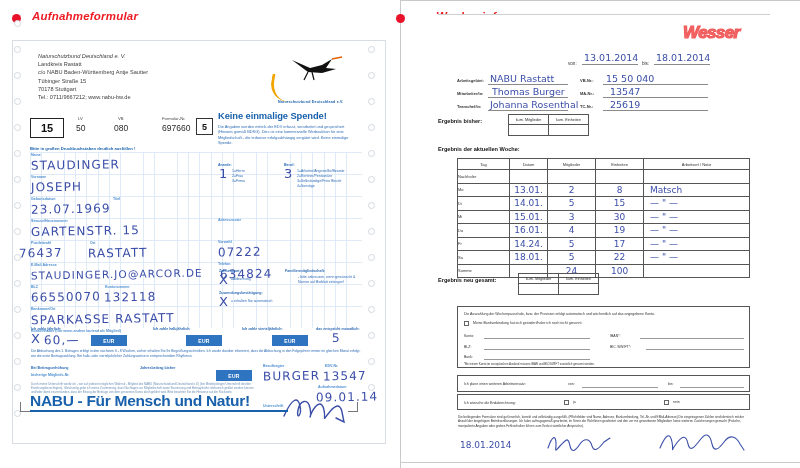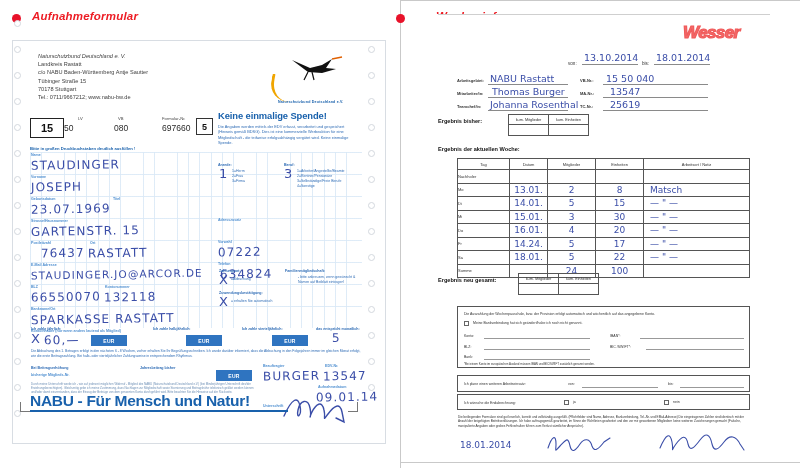--- a/index.html
+++ b/index.html
@@ -196,21 +196,21 @@
         <path d="M20 16 L16 24 M24 16 L26 24" stroke="#111" stroke-width="1.2" fill="none"></path>
         <path d="M44 3 L54 1" stroke="#e06000" stroke-width="1.4"></path>
       </svg>
       <div class="nabu-swoosh"></div>
       <div class="nabu-sub">Naturschutzbund Deutschland e.V.</div>
     </div>
 
     <div class="numrow">
       <div class="numbox">15</div>
       <div class="numlbl" style="left:48px;top:0">LV</div>
-      <div class="numval" style="left:34px;top:7px">50</div>
+      <div class="numval" style="left:46px;top:7px">50</div>
       <div class="numlbl" style="left:88px;top:0">VB</div>
       <div class="numval" style="left:84px;top:7px">080</div>
       <div class="numlbl" style="left:132px;top:0">Formular-Nr.</div>
       <div class="numval" style="left:132px;top:7px">697660</div>
     </div>
 
     <div class="five-box">5</div>
     <div class="blue-note">
       <h4>Keine einmalige Spende!</h4>
       <p>Die Angaben werden mittels der EDV erfasst, verarbeitet und gespeichert (Hinweis gemäß BDSG). Dies ist eine kommerzielle Werbeaktion für eine Mitgliedschaft - die teilweise erfolgsabhängig vergütet wird. Keine einmalige Spende.</p>
@@ -234,21 +234,21 @@
     <div class="hw" style="left:31px;top:180px">JOSEPH</div>
 
     <div class="fieldlbl" style="left:31px;top:197px">Geburtsdatum</div>
     <div class="hw" style="left:31px;top:202px">23.07.1969</div>
     <div class="fieldlbl" style="left:113px;top:197px">Titel</div>
 
     <div class="fieldlbl" style="left:31px;top:219px">Strasse/Hausnummer</div>
     <div class="hw" style="left:31px;top:224px">GARTENSTR. 15</div>
 
     <div class="fieldlbl" style="left:31px;top:241px">Postleitzahl</div>
-    <div class="hw" style="left:41px;top:246px">76437</div>
+    <div class="hw" style="left:19px;top:246px">76437</div>
     <div class="fieldlbl" style="left:90px;top:241px">Ort</div>
     <div class="hw" style="left:88px;top:246px">RASTATT</div>
 
     <div class="fieldlbl" style="left:31px;top:263px">E-Mail Adresse</div>
     <div class="hw sm" style="left:31px;top:268px">STAUDINGER.JO@ARCOR.DE</div>
 
     <div class="fieldlbl" style="left:31px;top:285px">BLZ</div>
     <div class="hw" style="left:31px;top:290px">66550070</div>
     <div class="fieldlbl" style="left:105px;top:285px">Kontonummer</div>
     <div class="hw" style="left:104px;top:290px">132118</div>
@@ -342,21 +342,21 @@
   <div id="right">
     <div class="red-dot" style="left:-4px;top:14px"></div>
     <div class="panel-title" style="left:36px;top:10px">Wocheninfo</div>
 
     <div class="sheet-r"></div>
     <div class="rule-top"></div>
 
     <div class="wesser">Wesser</div>
 
     <div class="wl-von">von:</div>
-    <div class="hwr" style="left:184px;top:52px">13.10.2014</div>
+    <div class="hwr" style="left:184px;top:52px">13.01.2014</div>
     <div class="uline" style="left:182px;top:64px;width:56px"></div>
     <div class="wl-bis">bis:</div>
     <div class="hwr" style="left:256px;top:52px">18.01.2014</div>
     <div class="uline" style="left:254px;top:64px;width:56px"></div>
 
     <div class="rlbl" style="left:57px;top:78px">Arbeitsgebiet:</div>
     <div class="hwr" style="left:90px;top:73px">NABU Rastatt</div>
     <div class="uline" style="left:88px;top:84px;width:80px"></div>
 
     <div class="rlbl" style="left:57px;top:91px">Mitarbeiter/in:</div>
@@ -431,21 +431,21 @@
           <td class="tday">Mi</td>
           <td class="dcol thw">15.01.</td>
           <td class="mcol thw">3</td>
           <td class="ecol thw">30</td>
           <td class="thw l">— " —</td>
         </tr>
         <tr>
           <td class="tday">Do</td>
           <td class="dcol thw">16.01.</td>
           <td class="mcol thw">4</td>
-          <td class="ecol thw">20</td>
+          <td class="ecol thw">19</td>
           <td class="thw l">— " —</td>
         </tr>
         <tr>
           <td class="tday">Fr</td>
           <td class="dcol thw">14.24.</td>
           <td class="mcol thw">5</td>
           <td class="ecol thw">17</td>
           <td class="thw l">— " —</td>
         </tr>
         <tr>

